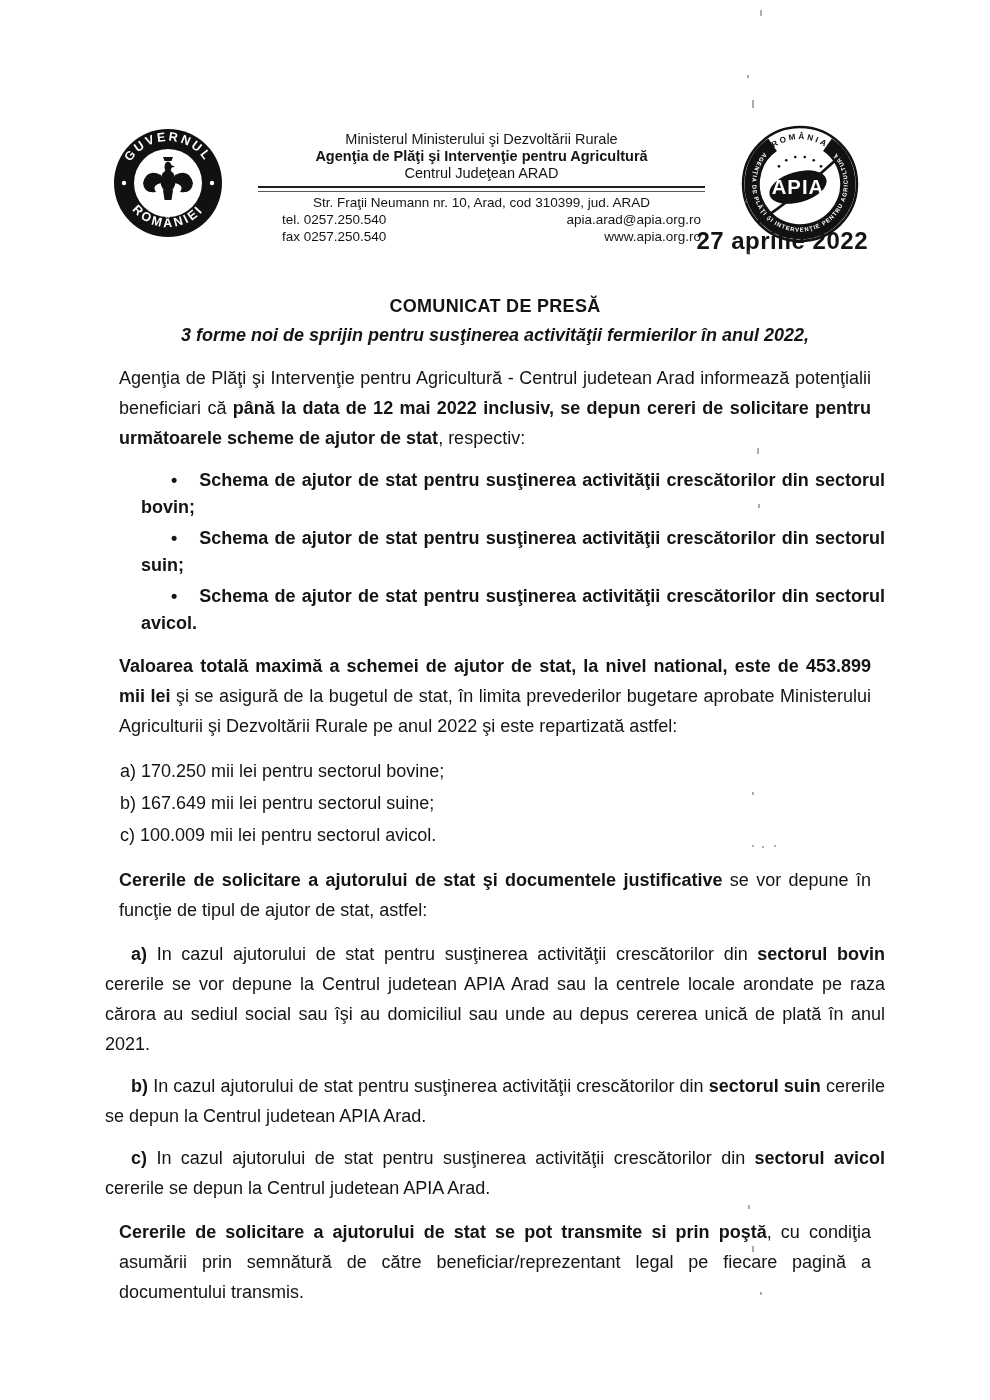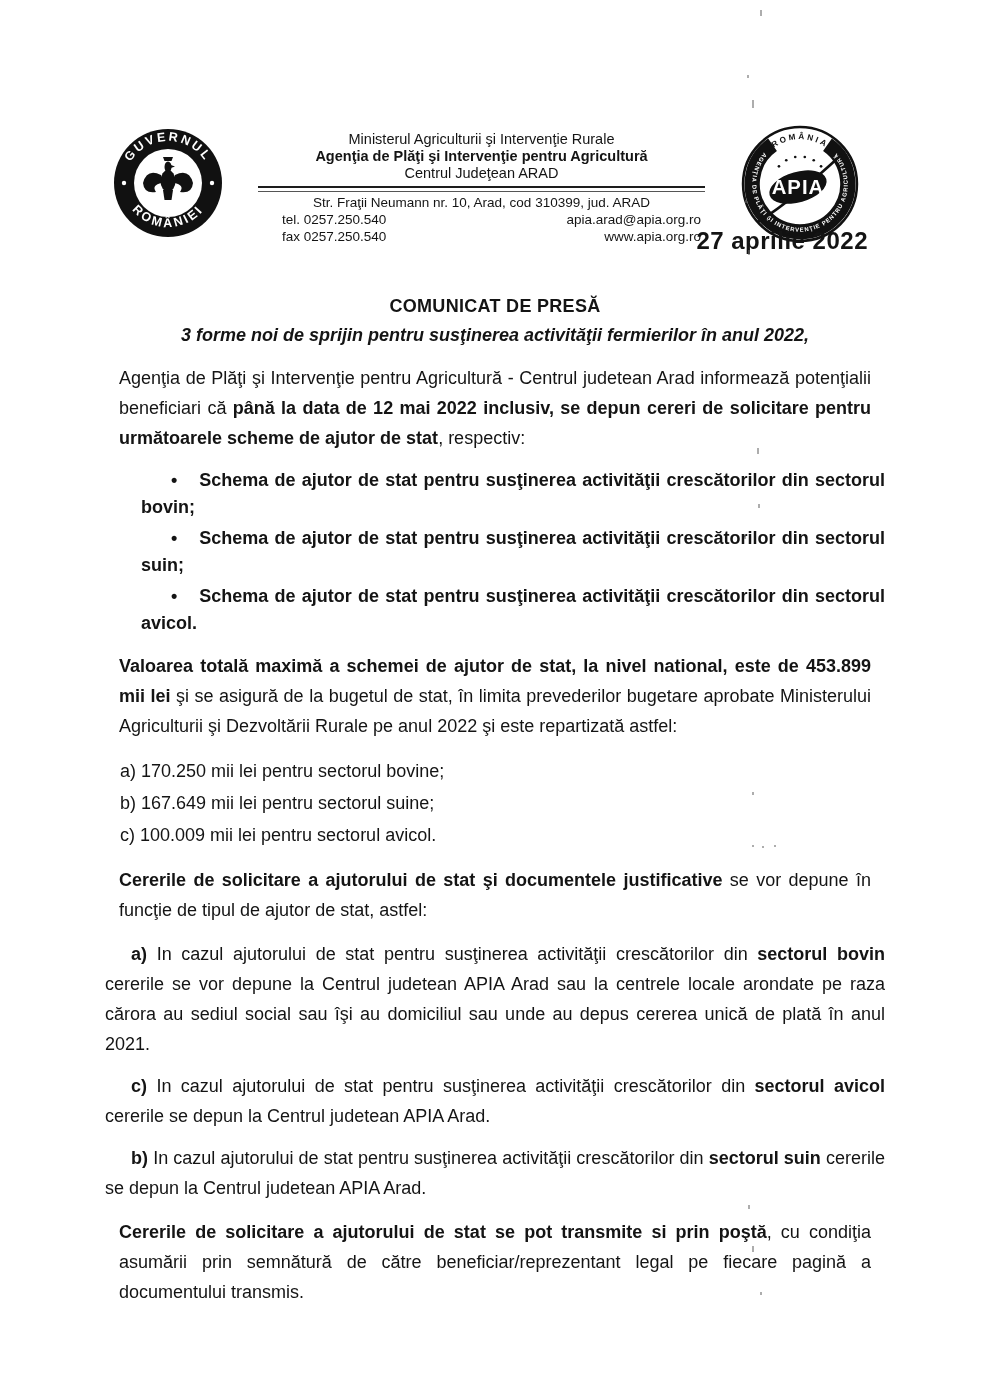--- a/index.html
+++ b/index.html
@@ -65,21 +65,21 @@
       <ellipse cx="56" cy="40" rx="3.5" ry="5.5"></ellipse>
       <path d="M56 37 l7 2.5 l-7 2.5 z"></path>
       <ellipse cx="56" cy="54" rx="7.5" ry="11"></ellipse>
       <path d="M49 48 Q35 41 31 56 Q32 67 44 65 Q39 58 50 56 Z"></path>
       <path d="M63 48 Q77 41 81 56 Q80 67 68 65 Q73 58 62 56 Z"></path>
       <path d="M51 63 h10 l-1.5 10 h-7 z"></path>
     </g>
   </svg>
 
   <div class="hdr-center">
-    <div class="hdr-line1">Ministerul Agriculturii şi Intervenţie Rurale</div>
+    <div class="hdr-line1">Ministerul Ministerului şi Dezvoltării Rurale</div>
     <div class="hdr-line2">Agenţia de Plăţi şi Intervenţie pentru Agricultură</div>
     <div class="hdr-line3">Centrul Judeţean ARAD</div>
     <div class="hdr-rule"></div>
     <div class="hdr-addr">Str. Fraţii Neumann nr. 10, Arad, cod 310399, jud. ARAD</div>
     <div class="hdr-contact">
       <div class="col left">
         <span>tel. 0257.250.540</span>
         <span>fax 0257.250.540</span>
       </div>
       <div class="col right">
@@ -140,23 +140,23 @@
     <div class="allocs">
       <div class="alloc">a) 170.250 mii lei pentru sectorul bovine;</div>
       <div class="alloc">b) 167.649 mii lei pentru sectorul suine;</div>
       <div class="alloc">c) 100.009 mii lei pentru sectorul avicol.</div>
     </div>
 
     <p class="para submission"><b>Cererile de solicitare a ajutorului de stat şi documentele justificative</b><span> se vor depune în funcţie de tipul de ajutor de stat, astfel:</span></p>
 
     <p class="case"><b>a)</b><span> In cazul ajutorului de stat pentru susţinerea activităţii crescătorilor din </span><b>sectorul bovin</b><span> cererile se vor depune  la  Centrul judetean APIA Arad sau la centrele locale arondate  pe raza cărora au sediul social sau îşi au domiciliul sau unde au depus cererea unică de plată în anul 2021.</span></p>
 
+    <p class="case"><b>b)</b><span> In cazul ajutorului de stat pentru susţinerea activităţii crescătorilor din </span><b>sectorul suin</b><span> cererile se depun la Centrul judetean APIA Arad.</span></p>
+
     <p class="case"><b>c)</b><span> In cazul ajutorului de stat pentru susţinerea activităţii crescătorilor din </span><b>sectorul avicol</b><span> cererile se depun la Centrul judetean APIA Arad.</span></p>
-
-    <p class="case"><b>b)</b><span> In cazul ajutorului de stat pentru susţinerea activităţii crescătorilor din </span><b>sectorul suin</b><span> cererile se depun la Centrul judetean APIA Arad.</span></p>
 
     <p class="para closing"><b>Cererile de solicitare a ajutorului de stat se pot  transmite si prin poştă</b><span>, cu condiţia asumării prin semnătură de către beneficiar/reprezentant legal pe fiecare pagină a documentului transmis.</span></p>
 
   </div>
 
   <div class="artifact" style="left:760px;top:10px;width:2px;height:6px;"></div>
   <div class="artifact" style="left:747px;top:75px;width:2px;height:3px;"></div>
   <div class="artifact" style="left:752px;top:100px;width:2px;height:8px;"></div>
   <div class="artifact" style="left:745px;top:200px;width:2px;height:3px;"></div>
   <div class="artifact" style="left:748px;top:250px;width:2px;height:5px;"></div>

